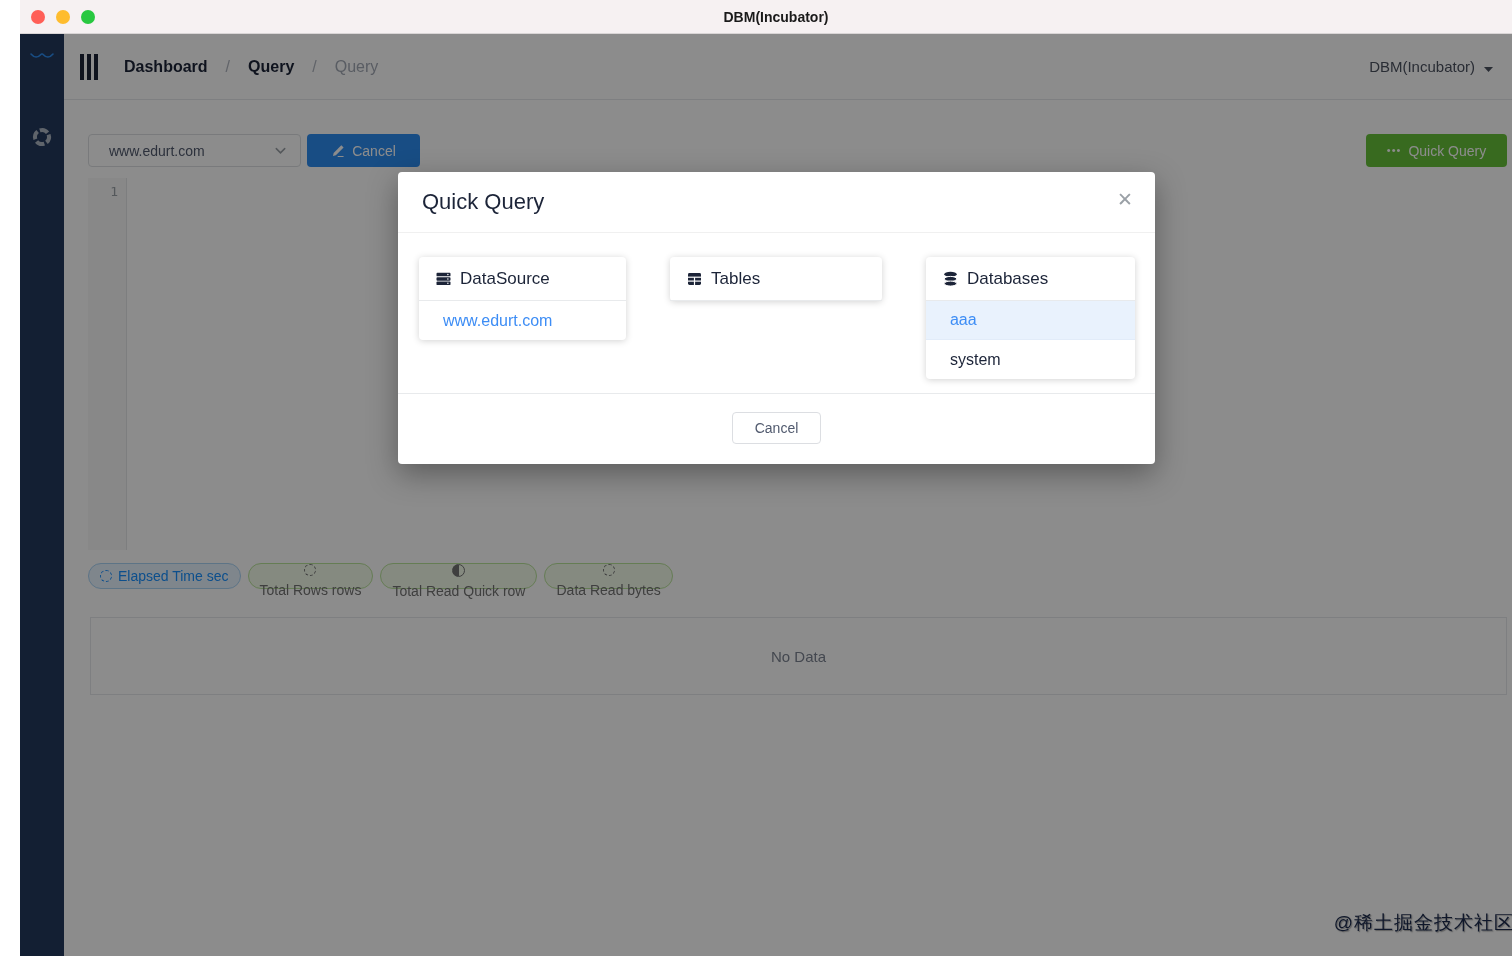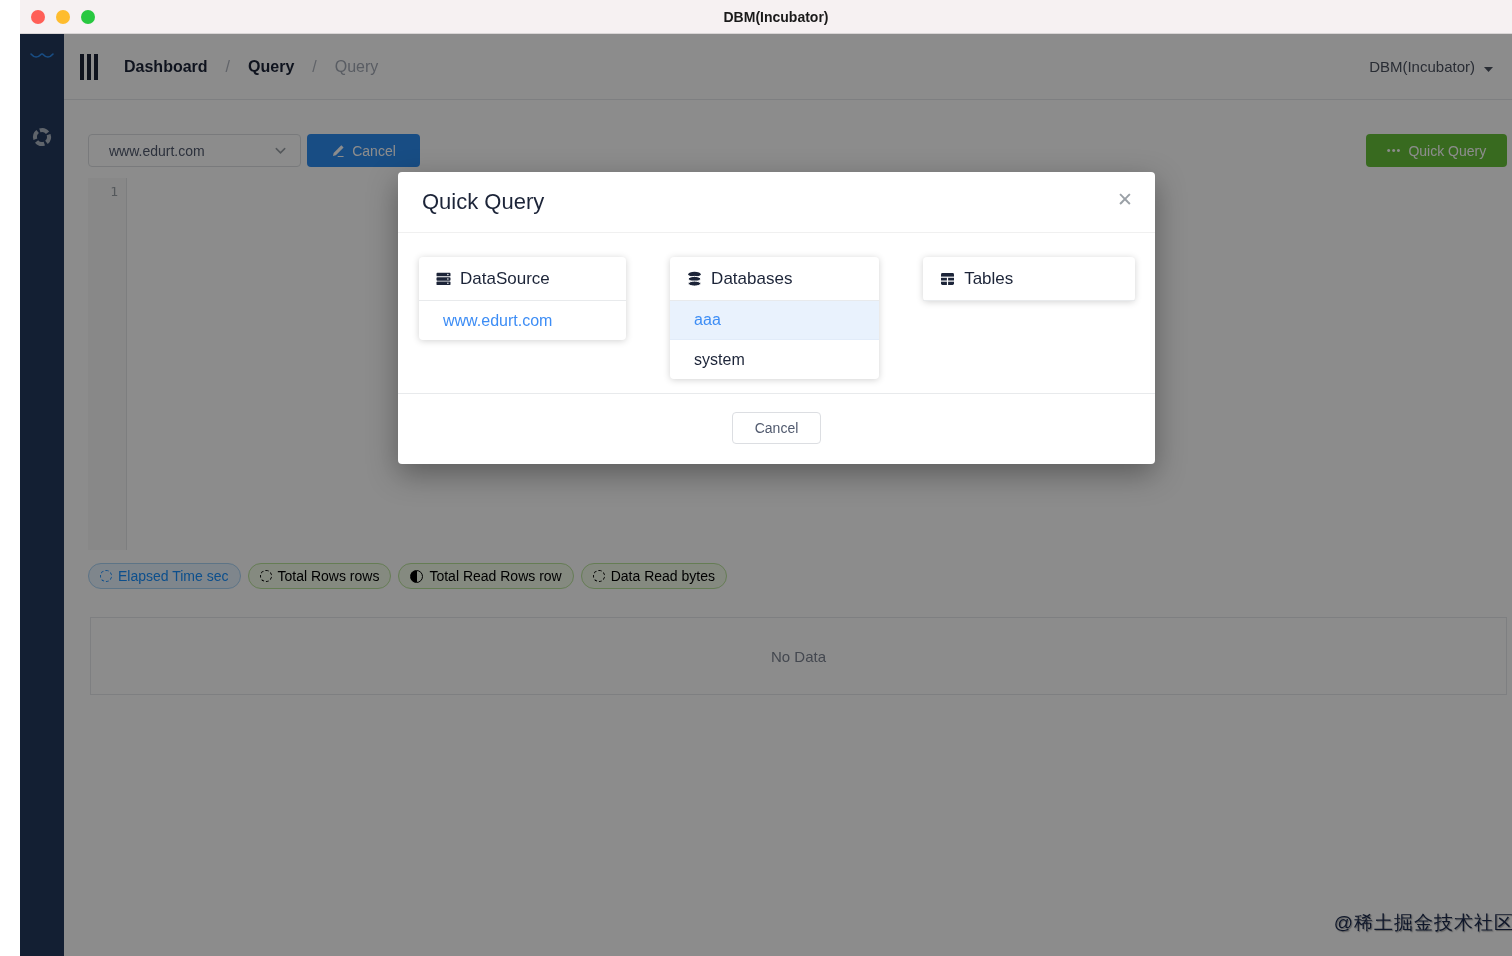--- a/index.html
+++ b/index.html
@@ -49,21 +49,21 @@
   .editor { position:absolute; left:24px; top:78px; right:24px; height:372px; display:flex; }
   .gutter { width:39px; background:#f7f7f7; border-right:1px solid #e3e5e8; text-align:right;
             padding:6px 8px 0 0; font-family:"DejaVu Sans Mono", monospace; font-size:13px; color:#9aa0a6; }
   .editor-area { flex:1; }
 
   
   .tags { position:absolute; left:24px; top:463px; display:flex; gap:7px; }
   .tag { height:26px; padding:0 11px; border-radius:13px; display:flex; align-items:center; gap:6px;
          font-size:14px; border:1px solid; }
   .tag.blue  { color:#1890ff; background:#e8f4ff; border-color:#a9d3f5; }
-  .tag.green { color:#000000; background:#f2fbea; border-color:#b9e39a; }
+  .tag.green { color:#737373; background:#f2fbea; border-color:#b9e39a;flex-direction:column; }
   .ring { width:12px; height:12px; border:1px dashed currentColor; border-radius:50%; flex:none; }
   .half { width:13px; height:13px; border:1px solid currentColor; border-radius:50%; flex:none;
           background:linear-gradient(90deg, currentColor 0 50%, transparent 50%); }
 
   
   .no-data-box { position:absolute; left:26px; right:25px; top:517px; height:78px; border:1px solid #e6e8eb;
                  display:flex; align-items:center; justify-content:center; color:#7d8492; font-size:15px; }
 
   
   .mask { position:absolute; top:34px; left:0; right:0; bottom:0; background:rgba(0,0,0,0.45); z-index:50; }
@@ -182,21 +182,21 @@
         <span class="tag blue">
           <i class="ring"></i>
           <span>Elapsed Time sec</span>
         </span>
         <span class="tag green">
           <i class="ring"></i>
           <span>Total Rows rows</span>
         </span>
         <span class="tag green">
           <i class="half"></i>
-          <span>Total Read Rows row</span>
+          <span>Total Read Quick row</span>
         </span>
         <span class="tag green">
           <i class="ring"></i>
           <span>Data Read bytes</span>
         </span>
       </div>
 
       <div class="no-data-box">
         <span>No Data</span>
       </div>
@@ -227,46 +227,46 @@
               <circle cx="12.4" cy="3.55" r="0.75"></circle>
                 <circle cx="12.4" cy="7.95" r="0.75"></circle>
                 <circle cx="12.4" cy="12.35" r="0.75"></circle>
             </g>
           </svg>
           <span>DataSource</span>
         </div>
         <div class="panel-item link">www.edurt.com</div>
       </div>
 
-      <div class="panel p2">
-        <div class="panel-header">
-          <svg width="17" height="16" viewBox="0 0 16 16" fill="#1c2438">
-            <ellipse cx="8" cy="3.2" rx="6.2" ry="2.5"></ellipse>
-            <ellipse cx="8" cy="7.9" rx="6.2" ry="2.5" stroke="#fff" stroke-width="1"></ellipse>
-            <ellipse cx="8" cy="12.6" rx="6.2" ry="2.5" stroke="#fff" stroke-width="1"></ellipse>
-          </svg>
-          <span>Databases</span>
-        </div>
-        <div class="panel-item selected">aaa</div>
-        <div class="panel-item">system</div>
-      </div>
-
       <div class="panel p3">
         <div class="panel-header">
           <svg width="17" height="16" viewBox="0 0 16 16">
             <rect x="1.5" y="2" width="13" height="12" rx="1.4" fill="#1c2438"></rect>
             <g stroke="#fff" stroke-width="1.2">
               <line x1="1.5" y1="6.2" x2="14.5" y2="6.2"></line>
               <line x1="8" y1="6.2" x2="8" y2="14"></line>
               <line x1="1.5" y1="10.1" x2="14.5" y2="10.1"></line>
             </g>
           </svg>
           <span>Tables</span>
         </div>
       </div>
 
+      <div class="panel p2">
+        <div class="panel-header">
+          <svg width="17" height="16" viewBox="0 0 16 16" fill="#1c2438">
+            <ellipse cx="8" cy="3.2" rx="6.2" ry="2.5"></ellipse>
+            <ellipse cx="8" cy="7.9" rx="6.2" ry="2.5" stroke="#fff" stroke-width="1"></ellipse>
+            <ellipse cx="8" cy="12.6" rx="6.2" ry="2.5" stroke="#fff" stroke-width="1"></ellipse>
+          </svg>
+          <span>Databases</span>
+        </div>
+        <div class="panel-item selected">aaa</div>
+        <div class="panel-item">system</div>
+      </div>
+
     </div>
     <div class="modal-footer">
       <button class="btn-cancel">Cancel</button>
     </div>
   </div>
 
 </div>
 
 </body></html>

